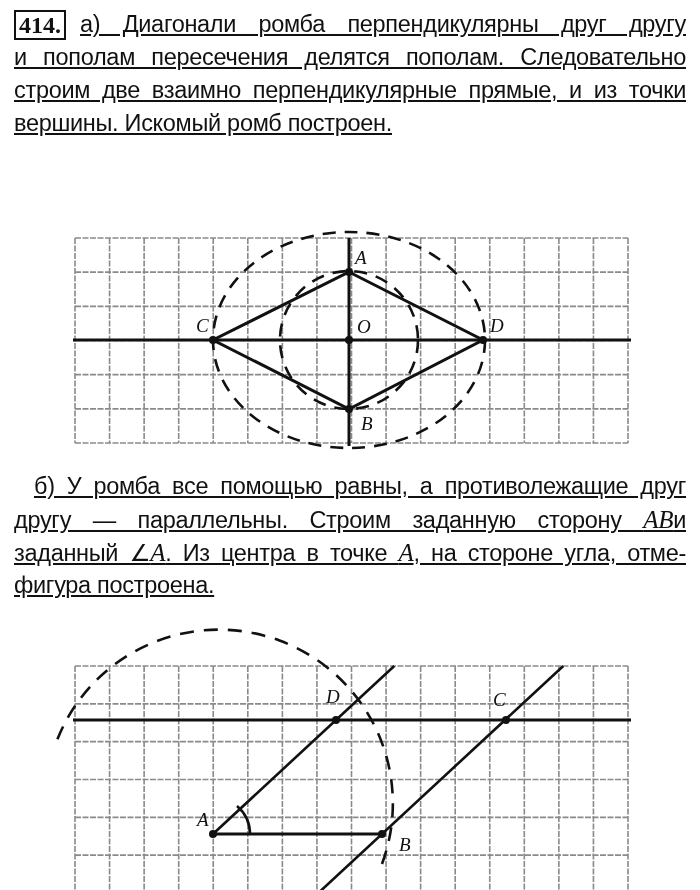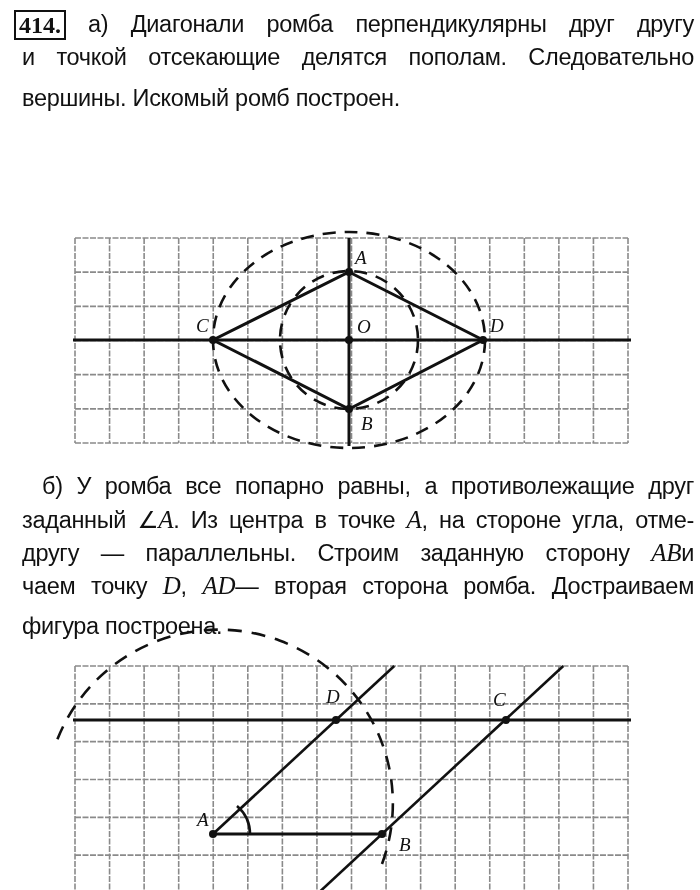--- a/index.html
+++ b/index.html
@@ -1,45 +1,45 @@
 <!DOCTYPE html>
 <html><head>
 <meta charset="utf-8">
 <style>
   html, body { margin: 0; padding: 0; background: #ffffff; }
   body { width: 700px; height: 890px; position: relative; overflow: hidden;
          font-family: "Liberation Serif", "DejaVu Serif", serif; color: #111; }
-  .para { position: absolute; left: 22px; width: 672px; font-size: 23.5px; line-height: 33px;
+  .para { position: absolute; left: 14px; width: 672px; font-size: 23.5px; line-height: 33px;
           text-align: justify; font-family: "Liberation Sans Narrow", "Liberation Sans", sans-serif;
-          letter-spacing: -0.3px; }
+          letter-spacing: -0.3px; text-decoration: underline; }
   .para .line { display: block; white-space: nowrap; text-align-last: justify; text-align: justify; height: 33px; }
-  .para .line.last { text-align-last: left; margin-top: 8px; }
+  .para .line.last { text-align-last: left; }
   .num-box { display: inline-block; border: 2px solid #111; padding: 0 3px; font-weight: bold;
              line-height: 26px; font-family: "Liberation Serif", serif; font-size: 24px; margin-right: 4px; }
   i.m { font-family: "Liberation Serif", serif; font-style: italic; font-size: 25px; }
   svg { position: absolute; left: 0; top: 0; }
   .lbl { font-family: "Liberation Serif", serif; font-style: italic; font-size: 19px; fill: #111; }
 </style>
 </head>
 <body>
 
 <div style="position:absolute;left:14px;top:10px;font-size:24px;">
   <span class="num-box">414.</span>
 </div>
 
 <div class="para" id="pa" style="top:8px;">
     <span class="line" style="padding-left: 66px;">а) Диагонали ромба перпендикулярны друг другу</span>
-    <span class="line">и точкой отсекающие делятся пополам. Следовательно</span>
+    <span class="line">и пополам пересечения делятся пополам. Следовательно</span>
+    <span class="line">строим две взаимно перпендикулярные прямые, и из точки</span>
     <span class="line last">вершины. Искомый ромб построен.</span>
   </div>
 <div class="para" id="pb" style="top:470px;">
-    <span class="line" style="padding-left: 20px;">б) У ромба все попарно равны, а противолежащие друг</span>
+    <span class="line" style="padding-left: 20px;">б) У ромба все помощью равны, а противолежащие друг</span>
+    <span class="line">другу — параллельны. Строим заданную сторону <i class="m">AB</i>и</span>
     <span class="line">заданный ∠<i class="m">A</i>. Из центра в точке <i class="m">A</i>, на стороне угла, отме-</span>
-    <span class="line">другу — параллельны. Строим заданную сторону <i class="m">AB</i>и</span>
-    <span class="line">чаем точку <i class="m">D</i>, <i class="m">AD</i>— вторая сторона ромба. Достраиваем</span>
     <span class="line last">фигура построена.</span>
   </div>
 
 <svg id="figA" width="700" height="890">
     <line x1="75" y1="238" x2="75" y2="443" stroke="#8a8a8a" stroke-width="1.6" stroke-dasharray="6 1.5"></line>
     <line x1="109.5625" y1="238" x2="109.5625" y2="443" stroke="#8a8a8a" stroke-width="1.6" stroke-dasharray="6 1.5"></line>
     <line x1="144.125" y1="238" x2="144.125" y2="443" stroke="#8a8a8a" stroke-width="1.6" stroke-dasharray="6 1.5"></line>
     <line x1="178.6875" y1="238" x2="178.6875" y2="443" stroke="#8a8a8a" stroke-width="1.6" stroke-dasharray="6 1.5"></line>
     <line x1="213.25" y1="238" x2="213.25" y2="443" stroke="#8a8a8a" stroke-width="1.6" stroke-dasharray="6 1.5"></line>
     <line x1="247.8125" y1="238" x2="247.8125" y2="443" stroke="#8a8a8a" stroke-width="1.6" stroke-dasharray="6 1.5"></line>

